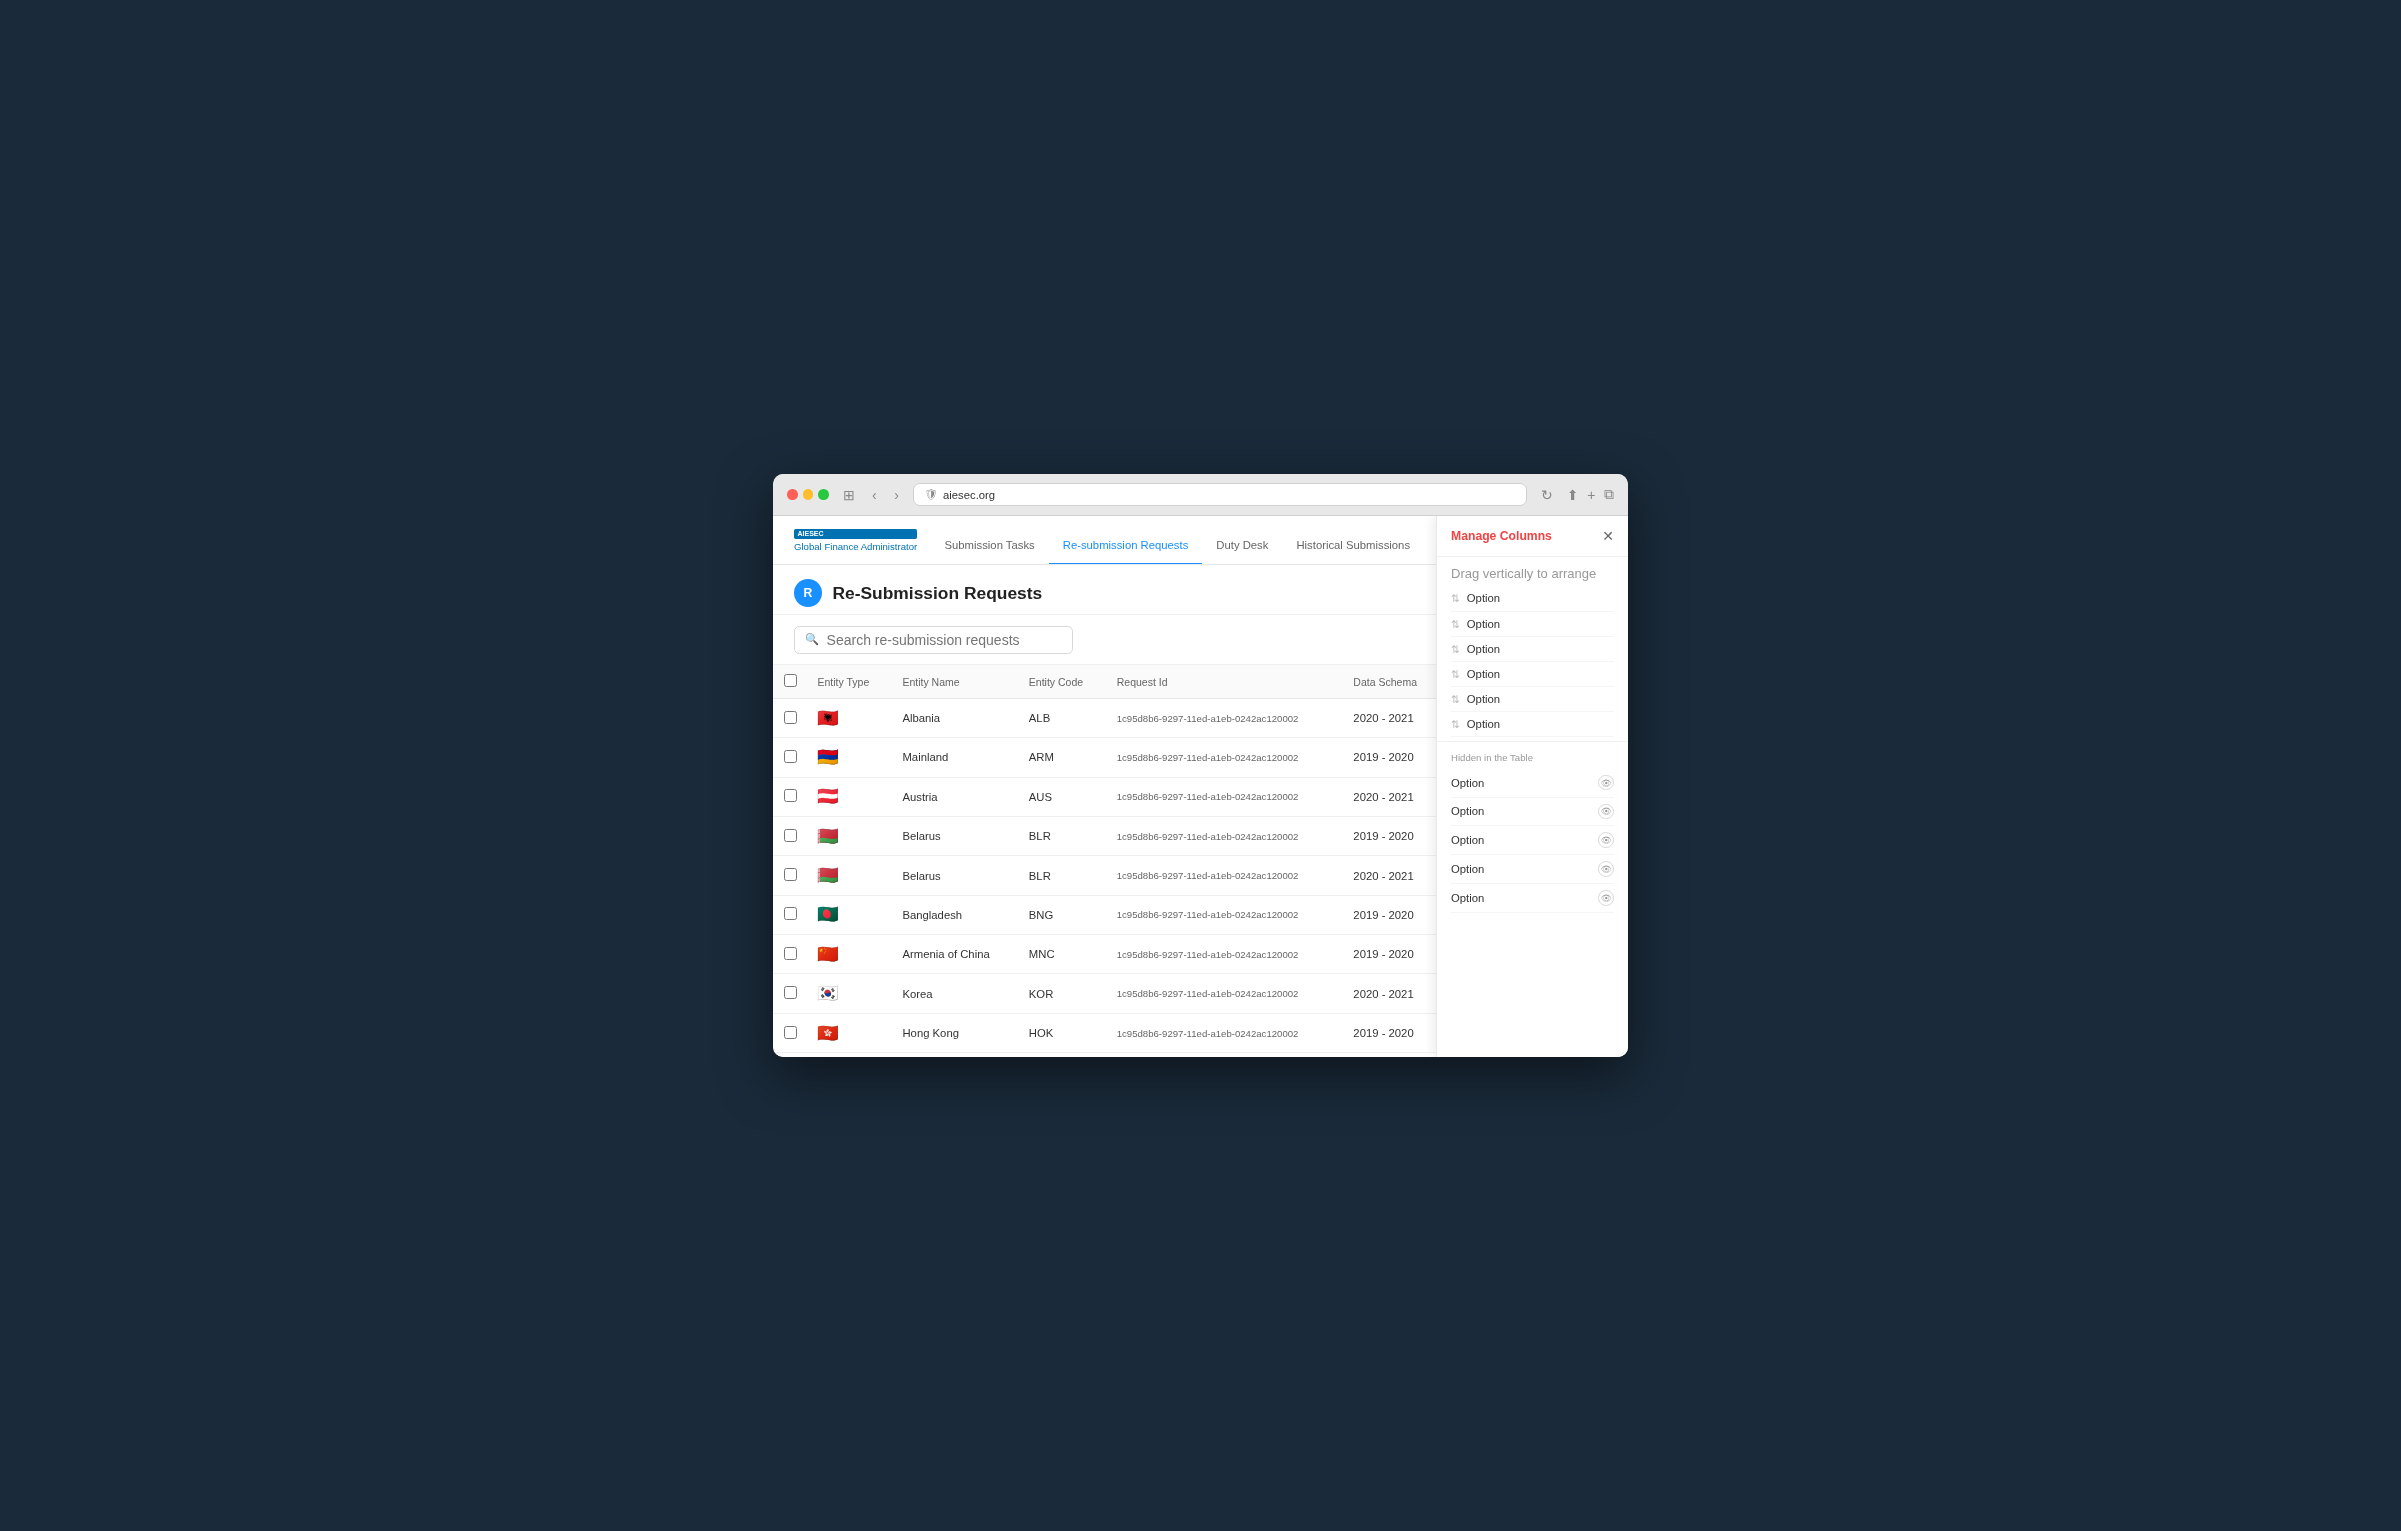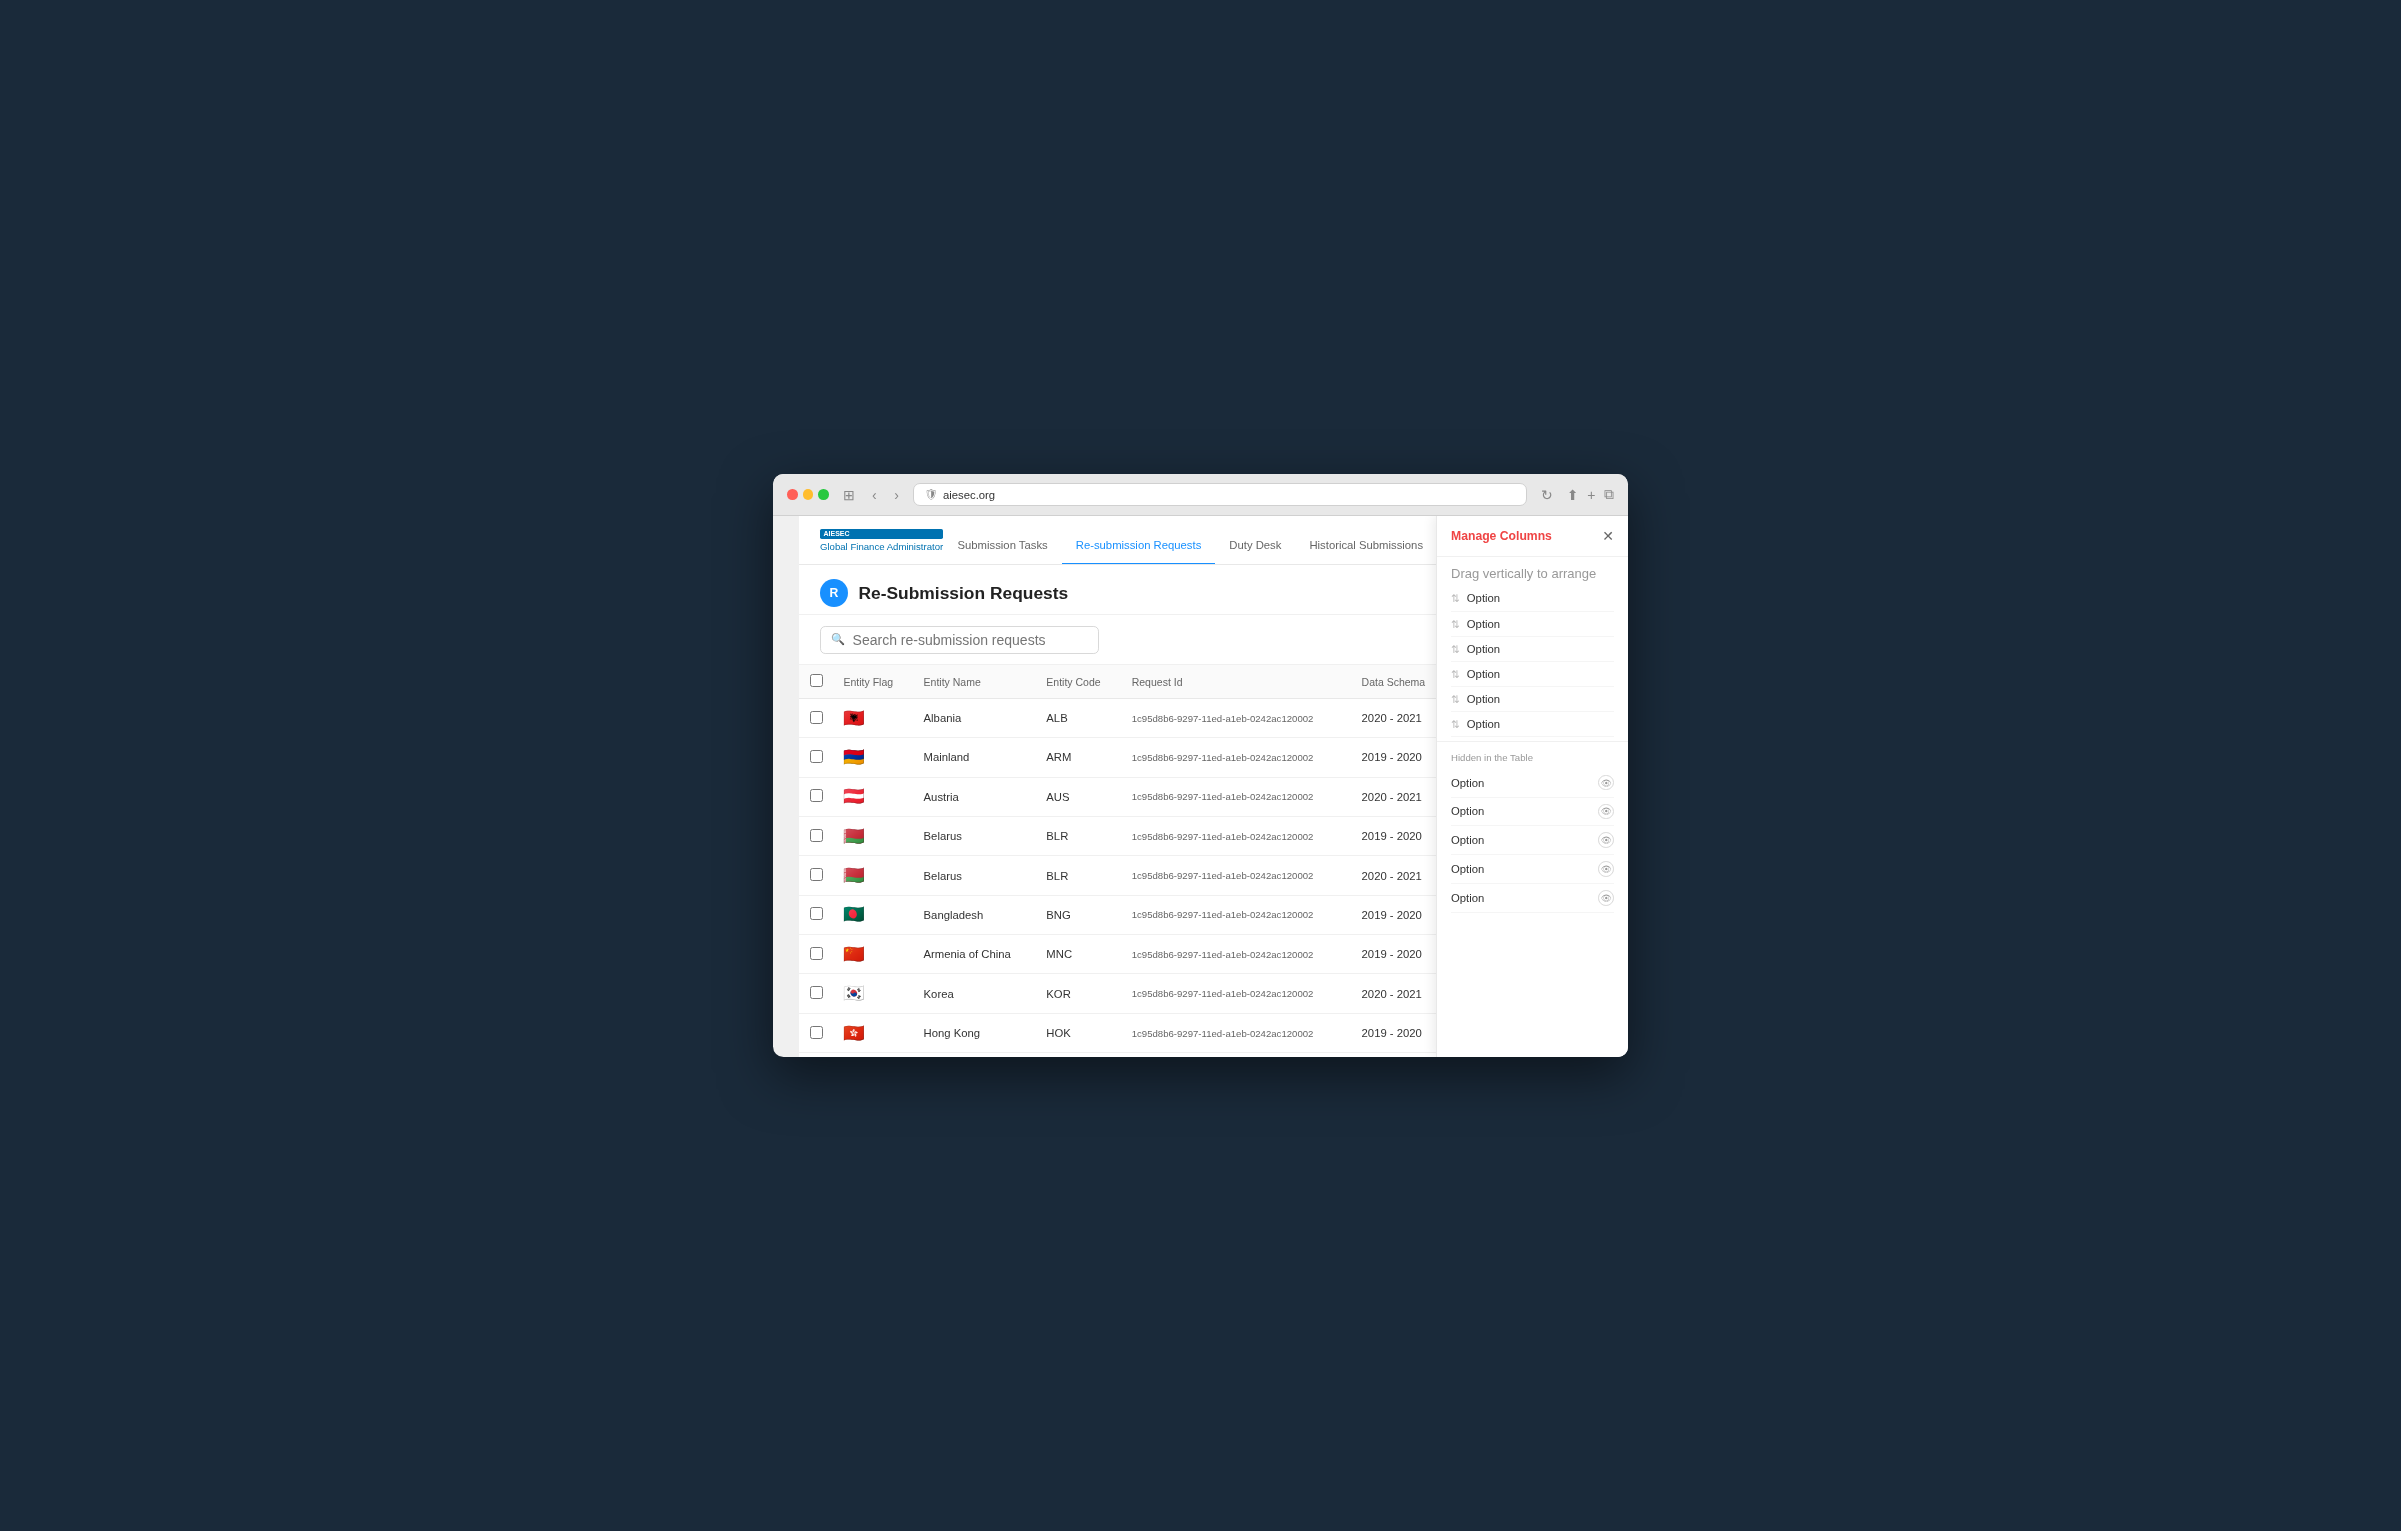--- a/index.html
+++ b/index.html
@@ -78,21 +78,20 @@
     }
 
     
     .app-content {
       background: white;
       display: flex;
       flex-direction: column;
       height: 541px;
       overflow: hidden;
       position: relative;
-      margin-left: 26px;
     }
 
     
     .top-nav {
       border-bottom: 0.9px solid #e8e8e8;
       padding: 0 21px;
       display: flex;
       align-items: center;
       justify-content: space-between;
       height: 49px;
@@ -382,21 +381,21 @@
         <span>🔍</span>
         <input type="text" style="border: none; outline: none; font-size: 14px; color: rgb(153, 153, 153); width: 100%; background: transparent;" placeholder="Search re-submission requests">
       </div>
     </div>
 
     <div class="table-container">
       <table>
         <thead>
           <tr>
             <th class="checkbox-col"><input type="checkbox" style=""></th>
-            <th>Entity Flag</th>
+            <th>Entity Type</th>
             <th>Entity Name</th>
             <th>Entity Code</th>
             <th>Request Id</th>
             <th>Data Schema</th>
             <th>Data Type</th>
             <th>Year &amp; M</th>
           </tr>
         </thead>
         <tbody id="table-body">
         <tr>

